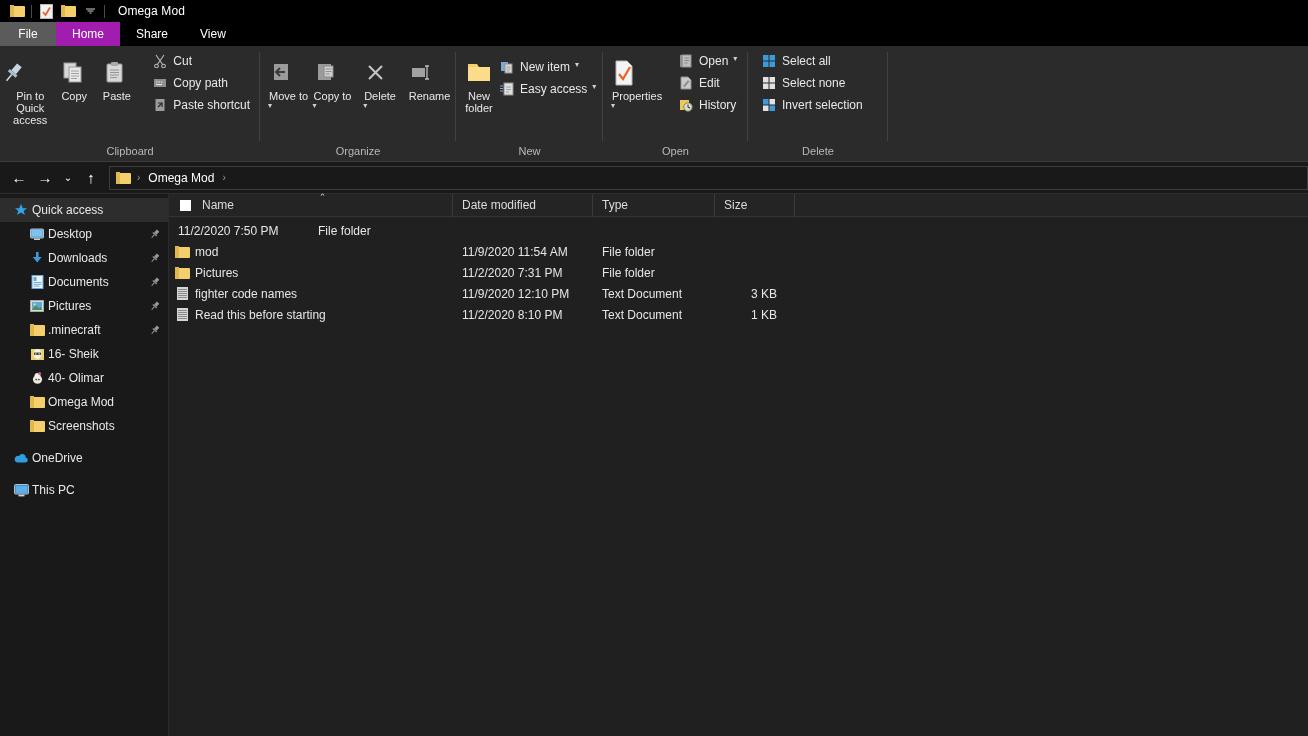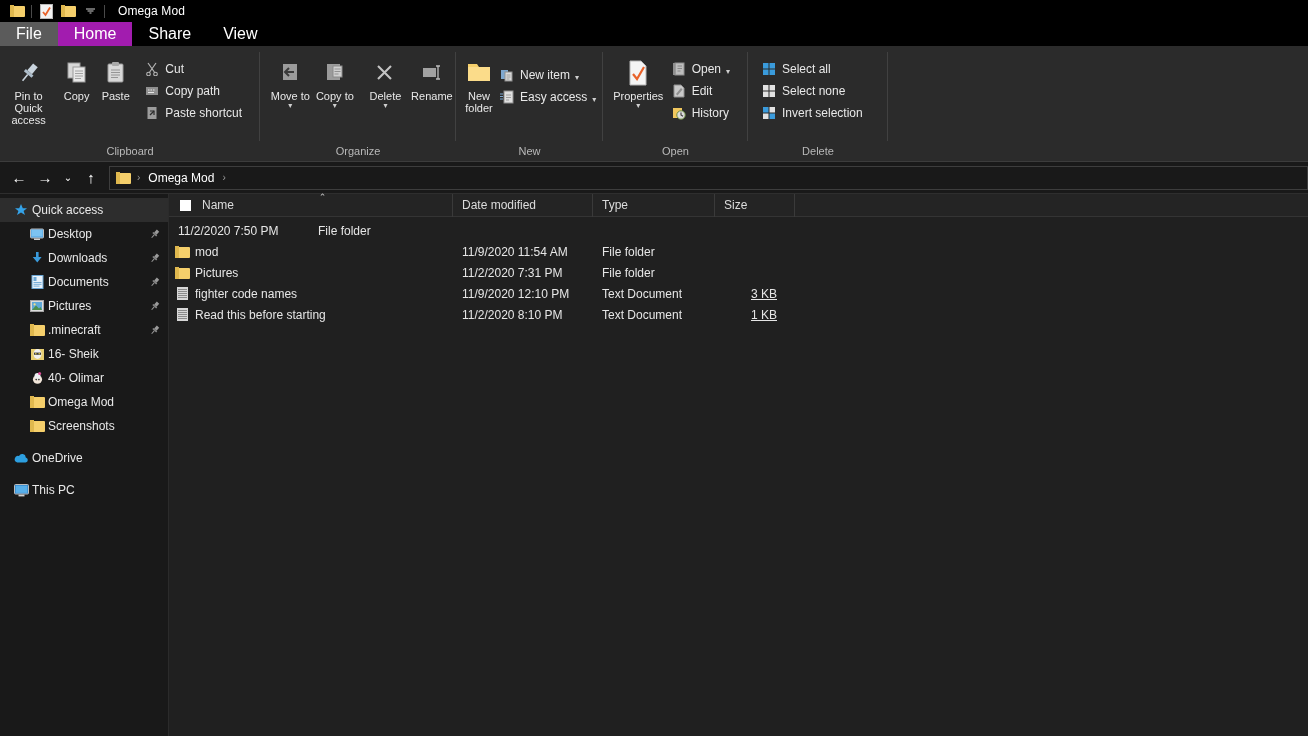--- a/index.html
+++ b/index.html
@@ -23,21 +23,21 @@
   .qat-sep { width: 1px; height: 13px; background: #4a4a4a; margin: 0 3px; }
   .title-text {
     font-size: 12px; color: #ffffff; margin-left: 10px; white-space: nowrap;
     letter-spacing: .1px;
   }
 
   
   .tabstrip { height: 24px; background: #000; display: flex; align-items: stretch; }
   .tab {
     display: flex; align-items: center; justify-content: center;
-    font-size: 16px; color: #ffffff; padding: 12px 16px; min-width: 56px;
+    font-size: 12px; color: #ffffff; padding: 12px 16px; min-width: 56px;
   }
   .tab.file { background: #5b5b5b; min-width: 56px; }
   .tab.active { background: #a21caf; }
 
   
   .ribbon {
     height: 116px; background: #2b2b2b; display: flex; align-items: stretch;
     position: relative; border-bottom: 1px solid #3c3c3c;
   }
   .rgroup { display: flex; flex-direction: column; position: relative; }
@@ -46,32 +46,32 @@
     height: 17px; font-size: 11px; color: #b9b9b9; text-align: center;
     line-height: 14px;
   }
   .rgroup::after {
     content: ""; position: absolute; right: 0; top: 6px; bottom: 20px;
     width: 1px; background: #414141;
   }
   .rgroup.nosep::after { display: none; }
 
   .bigbtn {
-    width: 56px; display: flex; flex-direction: column; align-items: center;
+    width: 56px; display: flex; flex-direction: column; align-items: flex-start;
     padding-top: 4px; font-size: 11px; color: #e8e8e8; text-align: center;
     line-height: 12px;
   }
   .bigbtn .ico { height: 34px; display: flex; align-items: center; justify-content: center; }
   .bigbtn .lbl { padding: 0 1px; }
   .bigbtn .caret { font-size: 8px; color: #cfcfcf; line-height: 7px; }
 
   .smallcol { display: flex; flex-direction: column; justify-content: flex-start; padding-top: 2px; }
   .smallbtn {
-    display: flex; align-items: flex-end; height: 22px; font-size: 12px;
-    color: #e8e8e8; padding-right: 18px; white-space: nowrap;
+    display: flex; align-items: flex-start; height: 22px; font-size: 12px;
+    color: #e8e8e8; padding-right: 10px; white-space: nowrap;
   }
   .smallbtn .ico { width: 22px; display: flex; align-items: center; justify-content: center; }
   .smallbtn .lbl { margin-left: 2px; }
   .smallbtn .caret { font-size: 8px; margin-left: 5px; color: #cfcfcf; }
 
   
   .addressbar {
     height: 32px; background: #191919; display: flex; align-items: center;
     padding-left: 6px; border-bottom: 1px solid #2e2e2e;
   }
@@ -122,21 +122,21 @@
   .checkbox-sq { width: 11px; height: 11px; background: #ffffff; }
   .sortmark {
     position: absolute; top: -1px; left: 50%; transform: translateX(-50%);
     font-size: 9px; color: #c9c9c9; line-height: 9px;
   }
   .rows { flex: 1; padding-top: 3px; }
   .row { height: 21px; display: flex; align-items: center; font-size: 12px; color: #e6e6e6; }
   .cell { display: flex; align-items: center; padding-left: 9px; white-space: nowrap; overflow: hidden; }
   .cell.name { padding-left: 0; }
   .cell .ico { width: 26px; min-width: 26px; display: flex; align-items: center; justify-content: center; }
-  .cell.size { justify-content: flex-end; padding-right: 18px; text-decoration: underline; }
+  .cell.size { justify-content: flex-end; padding-right: 18px; }
 
   
   .w-name { width: 260px; }
   .w-date { width: 140px; }
   .w-type { width: 122px; }
   .w-size { width: 80px; }
   .w-rest { flex: 1; }
 
   
   .folder-ico { width: 15px; height: 12px; position: relative; }

